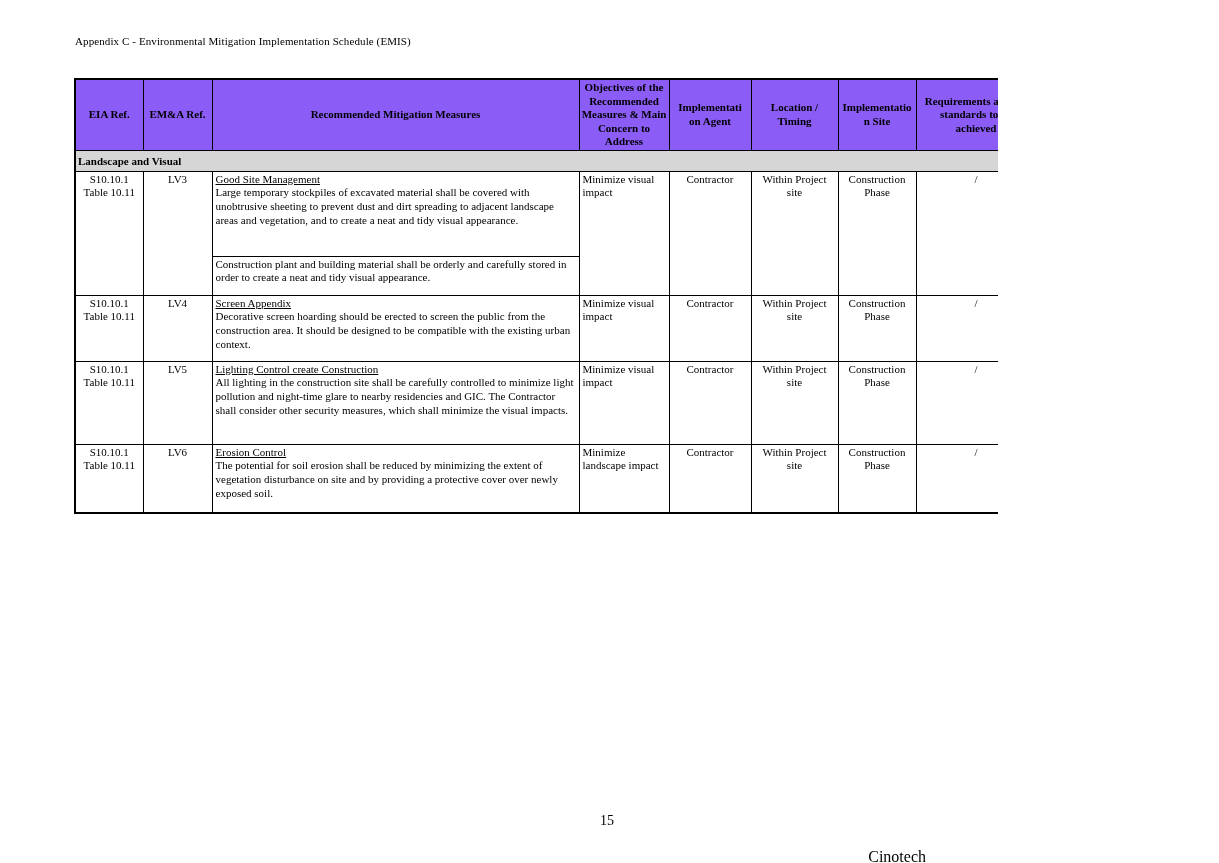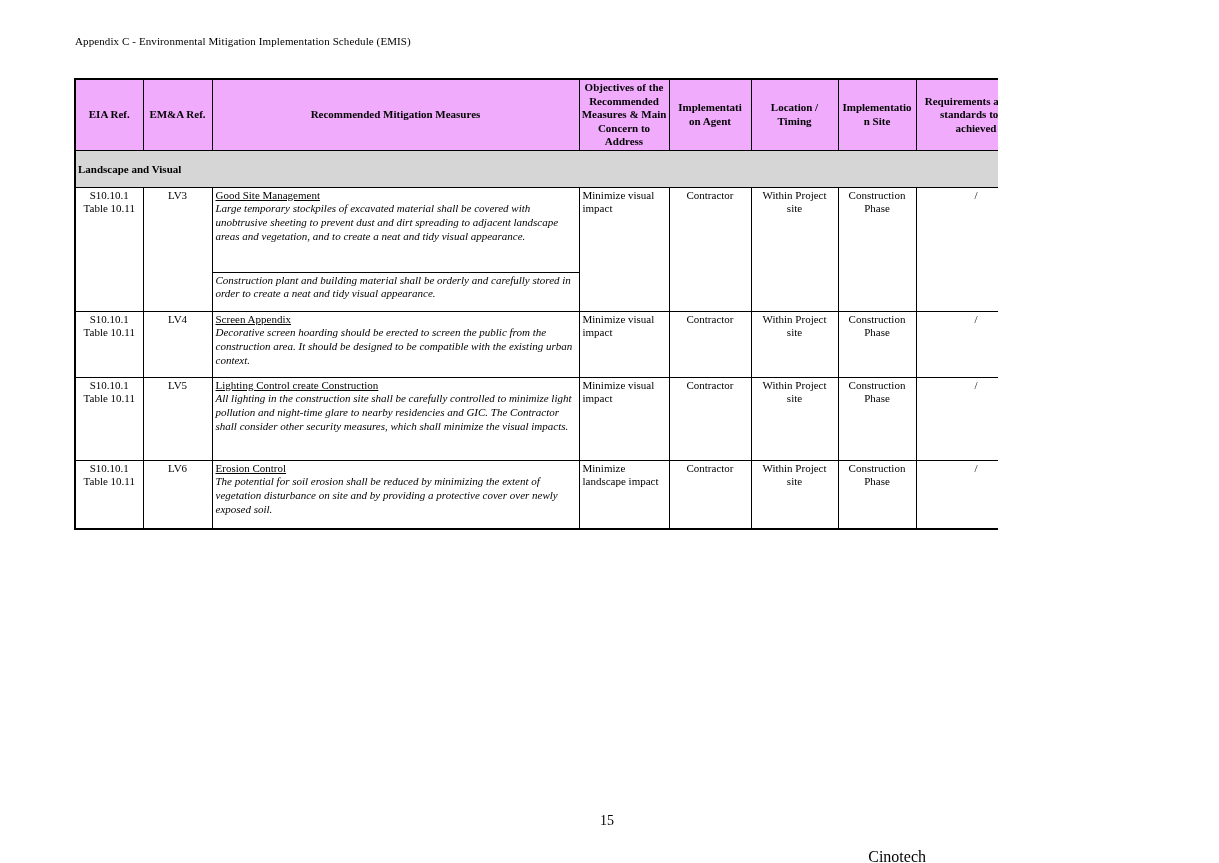--- a/index.html
+++ b/index.html
@@ -26,40 +26,40 @@
   }
   .emis th, .emis td {
     border: 1px solid #000;
     font-size: 11px;
     vertical-align: top;
     padding: 1px 3px;
     overflow: hidden;
     line-height: 1.25;
   }
   .emis th {
-    background: #f0abfc;
+    background: #8b5cf6;
     font-weight: bold;
     text-align: center;
     vertical-align: middle;
     white-space: pre-line;
     line-height: 13.5px;
     padding: 1px 1px;
   }
   .section-row td {
     background: #d6d6d6;
     font-weight: bold;
     font-size: 11px;
     line-height: 12px;
-    padding: 12px 2px;
+    padding: 4px 2px;
     text-align: left;
   }
   .c-center { text-align: center; }
   .pre { white-space: pre-line; }
   .m-title { text-decoration: underline; }
-  .m-text { margin: 0; font-style: italic; }
+  .m-text { margin: 0; }
 
   .footer-pagenum { position: absolute; left: 600px; top: 813px; font-size: 14px; }
   .footer-company { position: absolute; right: 72px; top: 848px; font-size: 16px; }
 </style>
 </head>
 <body>
 
 <div class="page">
 
   <div class="doc-title">Appendix C - Environmental Mitigation Implementation Schedule (EMIS)</div>

